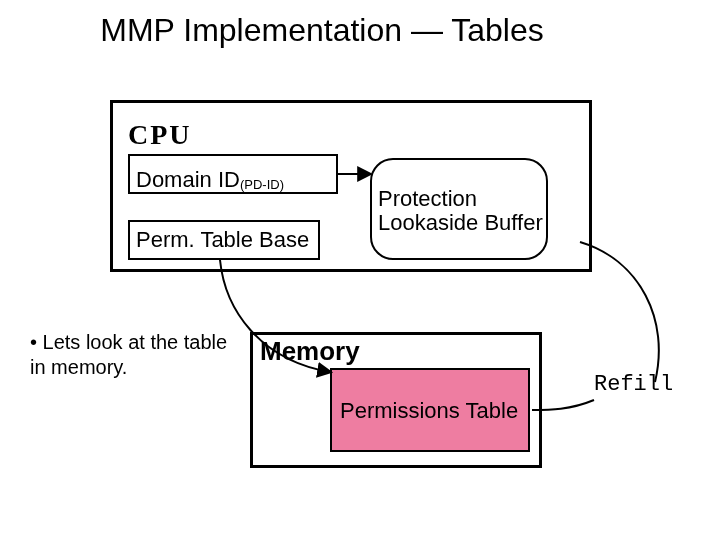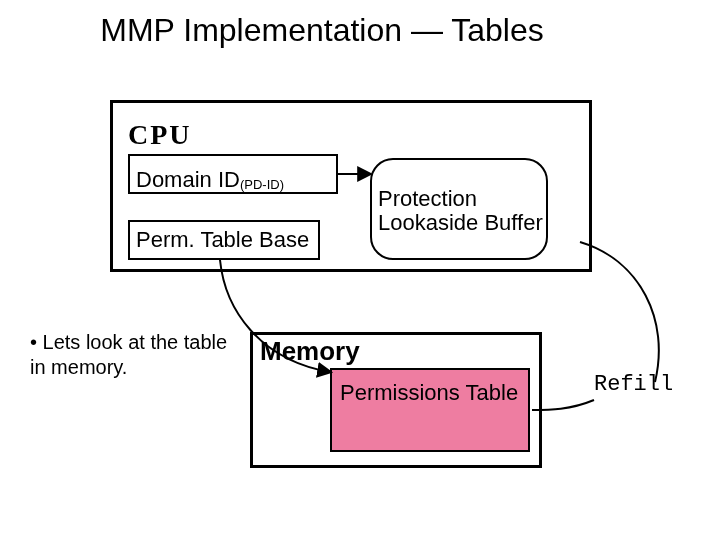--- a/index.html
+++ b/index.html
@@ -102,21 +102,21 @@
     position: absolute;
     left: 330px;
     top: 368px;
     width: 200px;
     height: 84px;
     border: 2px solid #000;
     box-sizing: border-box;
     background: #ee7da1;
     font-family: Arial, Helvetica, sans-serif;
     font-size: 22px;
-    padding: 10px 4px 0 8px;
+    padding: 28px 4px 0 8px;
     line-height: 1.15;
   }
   .bullet {
     position: absolute;
     left: 30px;
     top: 330px;
     width: 210px;
     font-size: 20px;
     line-height: 1.25;
   }

